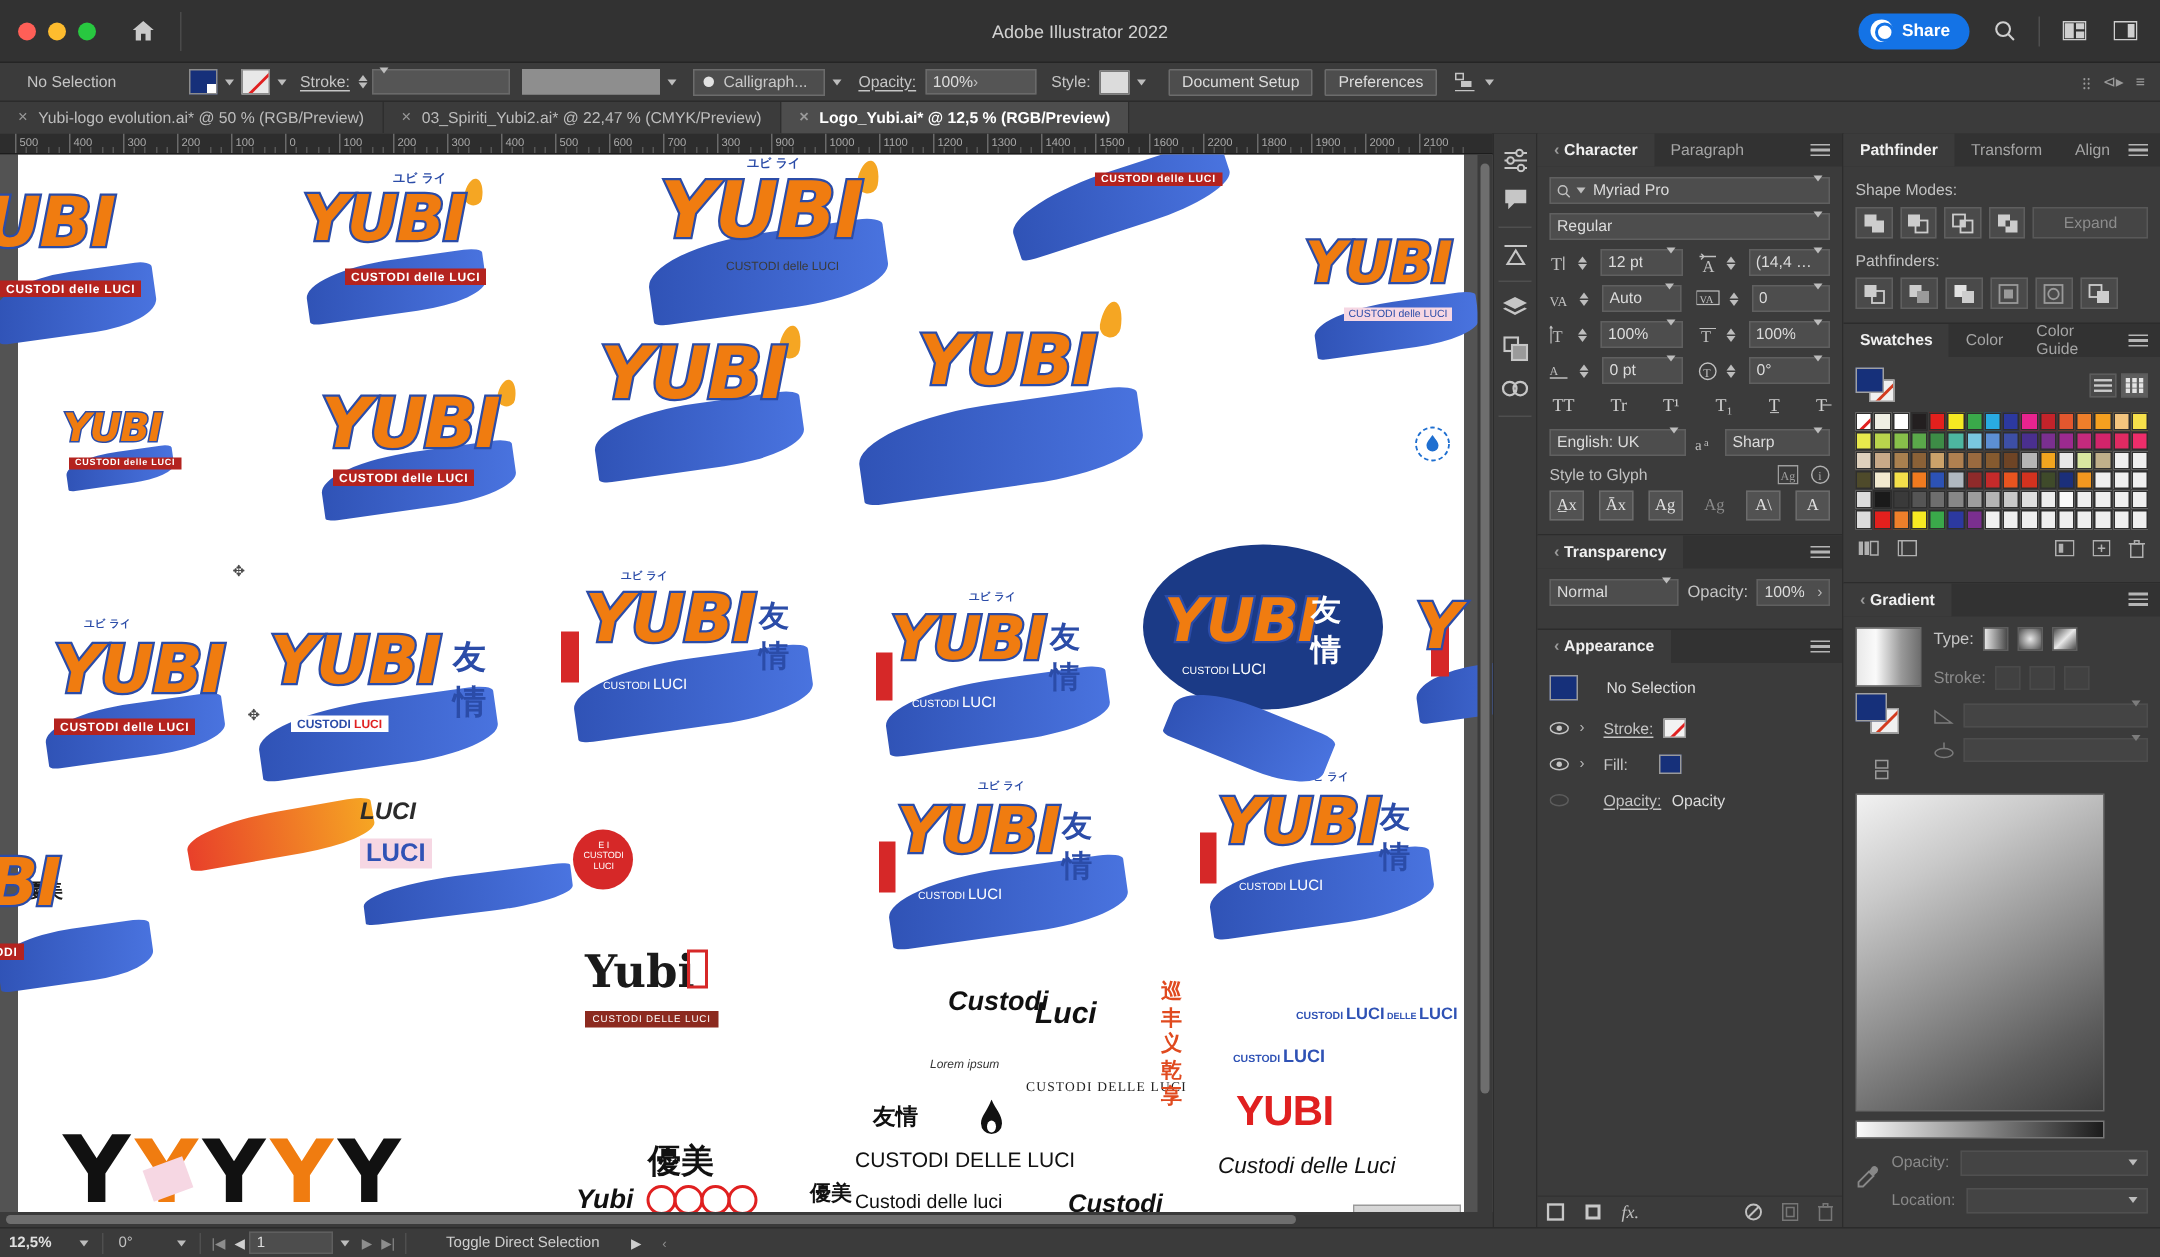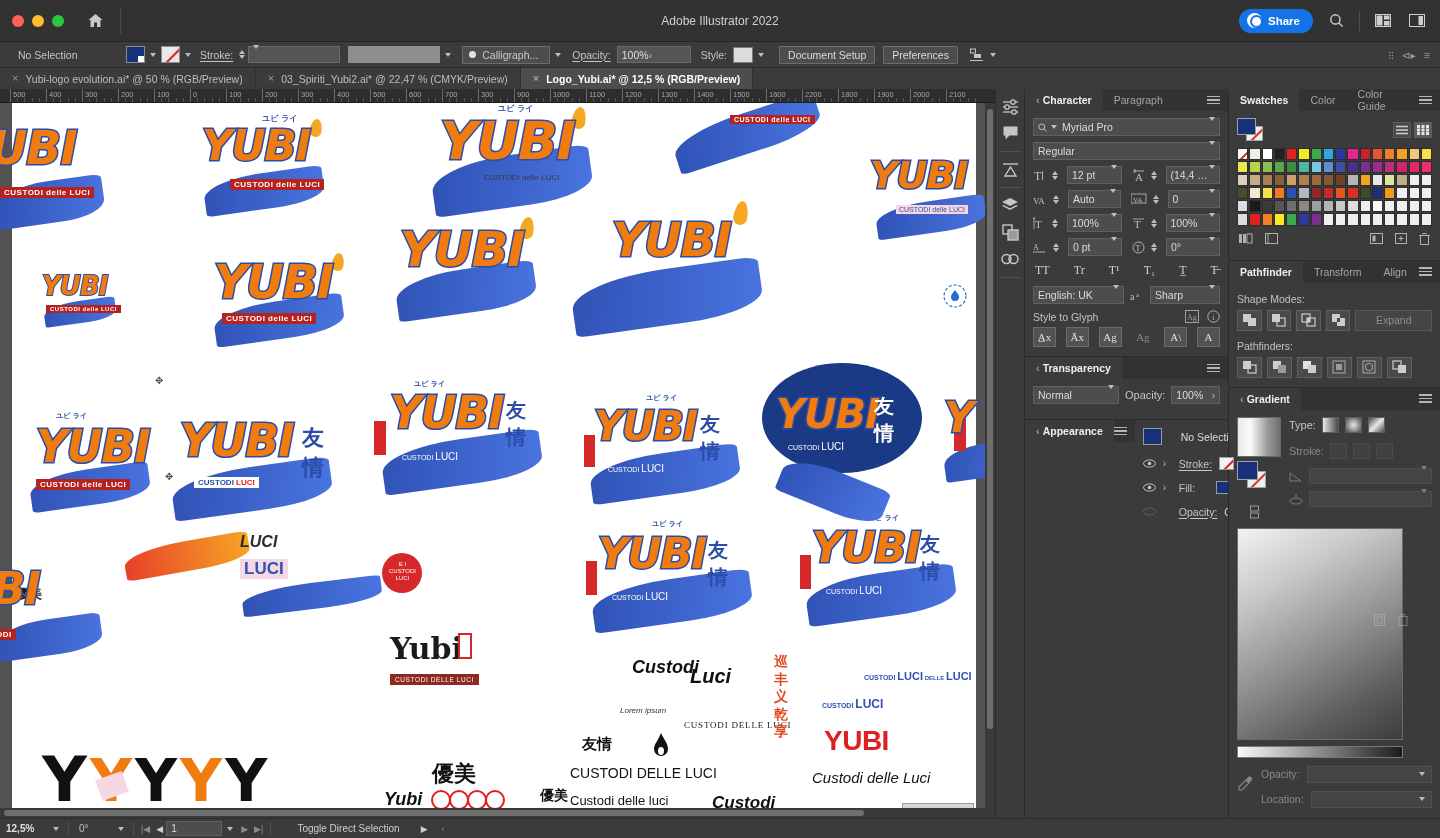--- a/index.html
+++ b/index.html
@@ -1047,21 +1047,21 @@
             </div>
             <span class="cb-label">Opacity:</span>
             <div class="field">
               <span class="v">100%</span>
               <span class="cv" style="color:#bbb;">›</span>
             </div>
           </div>
         </div>
       </div>
 
-      <div class="panel" style="flex:1;display:flex;flex-direction:row;border-bottom:none;">
+      <div class="panel" style="flex:1;display:flex;flex-direction:column;border-bottom:none;">
         <div class="panel-tabs">
           <div class="ptab active collapse-dot">Appearance</div>
           <div class="pmenu">
               <i></i>
               <i></i>
               <i></i>
             </div>
         </div>
         <div class="panel-body" style="flex:1;padding-top:6px;">
           <div class="ap-row">
@@ -1133,20 +1133,103 @@
                   <line x1="0" y1="2.5" x2="10" y2="2.5" stroke="#c0c0c0"></line>
                   <rect x="3.5" y="0.5" width="3" height="2" fill="none" stroke="#c0c0c0"></rect>
                 </svg>
             </span>
           </span>
         </div>
       </div>
     </div>
 
     <div class="dock2">
+
+      <div class="panel">
+        <div class="panel-tabs">
+          <div class="ptab active">Pathfinder</div>
+          <div class="ptab">Transform</div>
+          <div class="ptab">Align</div>
+          <div class="pmenu">
+              <i></i>
+              <i></i>
+              <i></i>
+            </div>
+        </div>
+        <div class="panel-body">
+          <div class="sec-label">Shape Modes:</div>
+          <div class="pf-grid">
+            <span class="pf-btn">
+              <svg width="15" height="14" viewBox="0 0 15 14">
+                  <path d="M1 1 h8 v4 h5 v8 h-8 v-4 h-5 z" fill="#cdcdcd"></path>
+                </svg>
+            </span>
+            <span class="pf-btn">
+              <svg width="15" height="14" viewBox="0 0 15 14">
+                  <rect x="1" y="1" width="8" height="8" fill="#cdcdcd"></rect>
+                  <rect x="6" y="5" width="8" height="8" fill="none" stroke="#cdcdcd" stroke-width="1.2"></rect>
+                </svg>
+            </span>
+            <span class="pf-btn">
+              <svg width="15" height="14" viewBox="0 0 15 14">
+                  <rect x="1" y="1" width="8" height="8" fill="none" stroke="#cdcdcd" stroke-width="1.2"></rect>
+                  <rect x="6" y="5" width="8" height="8" fill="none" stroke="#cdcdcd" stroke-width="1.2"></rect>
+                  <rect x="6" y="5" width="3" height="4" fill="#cdcdcd"></rect>
+                </svg>
+            </span>
+            <span class="pf-btn">
+              <svg width="15" height="14" viewBox="0 0 15 14">
+                  <rect x="1" y="1" width="8" height="8" fill="#cdcdcd"></rect>
+                  <rect x="6" y="5" width="8" height="8" fill="#cdcdcd"></rect>
+                  <rect x="6" y="5" width="3" height="4" fill="#4a4a4a"></rect>
+                </svg>
+            </span>
+            <span class="pf-expand">Expand</span>
+          </div>
+          <div class="sec-label" style="margin-top:9px;">Pathfinders:</div>
+          <div class="pf-grid">
+            <span class="pf-btn">
+              <svg width="15" height="14" viewBox="0 0 15 14">
+                  <rect x="1" y="1" width="8" height="8" fill="#cdcdcd"></rect>
+                  <rect x="6" y="5" width="8" height="8" fill="none" stroke="#cdcdcd" stroke-width="1.2"></rect>
+                </svg>
+            </span>
+            <span class="pf-btn">
+              <svg width="15" height="14" viewBox="0 0 15 14">
+                  <rect x="1" y="1" width="8" height="8" fill="#cdcdcd"></rect>
+                  <rect x="6" y="5" width="8" height="8" fill="#9a9a9a"></rect>
+                </svg>
+            </span>
+            <span class="pf-btn">
+              <svg width="15" height="14" viewBox="0 0 15 14">
+                  <rect x="1" y="1" width="8" height="8" fill="#e2e2e2"></rect>
+                  <rect x="6" y="5" width="8" height="8" fill="#cdcdcd"></rect>
+                </svg>
+            </span>
+            <span class="pf-btn">
+              <svg width="15" height="14" viewBox="0 0 15 14">
+                  <rect x="1" y="1" width="12" height="12" fill="none" stroke="#9a9a9a" stroke-width="1.2"></rect>
+                  <rect x="4" y="4" width="6" height="6" fill="#9a9a9a"></rect>
+                </svg>
+            </span>
+            <span class="pf-btn">
+              <svg width="15" height="14" viewBox="0 0 15 14">
+                  <rect x="1" y="1" width="12" height="12" fill="none" stroke="#9a9a9a" stroke-width="1.2"></rect>
+                  <circle cx="7" cy="7" r="3.5" fill="none" stroke="#9a9a9a" stroke-width="1.2"></circle>
+                </svg>
+            </span>
+            <span class="pf-btn">
+              <svg width="15" height="14" viewBox="0 0 15 14">
+                  <rect x="1" y="1" width="8" height="8" fill="none" stroke="#cdcdcd" stroke-width="1.2"></rect>
+                  <rect x="6" y="5" width="8" height="8" fill="#cdcdcd"></rect>
+                </svg>
+            </span>
+          </div>
+        </div>
+      </div>
 
       <div class="panel">
         <div class="panel-tabs">
           <div class="ptab active">Swatches</div>
           <div class="ptab">Color</div>
           <div class="ptab">Color Guide</div>
           <div class="pmenu">
               <i></i>
               <i></i>
               <i></i>
@@ -1324,103 +1407,20 @@
               <svg width="11" height="12" viewBox="0 0 11 12">
                   <rect x="1.5" y="2.5" width="8" height="9" fill="none" stroke="#b0b0b0"></rect>
                   <line x1="0" y1="2.5" x2="11" y2="2.5" stroke="#b0b0b0"></line>
                   <rect x="4" y="0.5" width="3" height="2" fill="none" stroke="#b0b0b0"></rect>
                 </svg>
             </span>
           </div>
         </div>
       </div>
 
-      <div class="panel">
-        <div class="panel-tabs">
-          <div class="ptab active">Pathfinder</div>
-          <div class="ptab">Transform</div>
-          <div class="ptab">Align</div>
-          <div class="pmenu">
-              <i></i>
-              <i></i>
-              <i></i>
-            </div>
-        </div>
-        <div class="panel-body">
-          <div class="sec-label">Shape Modes:</div>
-          <div class="pf-grid">
-            <span class="pf-btn">
-              <svg width="15" height="14" viewBox="0 0 15 14">
-                  <path d="M1 1 h8 v4 h5 v8 h-8 v-4 h-5 z" fill="#cdcdcd"></path>
-                </svg>
-            </span>
-            <span class="pf-btn">
-              <svg width="15" height="14" viewBox="0 0 15 14">
-                  <rect x="1" y="1" width="8" height="8" fill="#cdcdcd"></rect>
-                  <rect x="6" y="5" width="8" height="8" fill="none" stroke="#cdcdcd" stroke-width="1.2"></rect>
-                </svg>
-            </span>
-            <span class="pf-btn">
-              <svg width="15" height="14" viewBox="0 0 15 14">
-                  <rect x="1" y="1" width="8" height="8" fill="none" stroke="#cdcdcd" stroke-width="1.2"></rect>
-                  <rect x="6" y="5" width="8" height="8" fill="none" stroke="#cdcdcd" stroke-width="1.2"></rect>
-                  <rect x="6" y="5" width="3" height="4" fill="#cdcdcd"></rect>
-                </svg>
-            </span>
-            <span class="pf-btn">
-              <svg width="15" height="14" viewBox="0 0 15 14">
-                  <rect x="1" y="1" width="8" height="8" fill="#cdcdcd"></rect>
-                  <rect x="6" y="5" width="8" height="8" fill="#cdcdcd"></rect>
-                  <rect x="6" y="5" width="3" height="4" fill="#4a4a4a"></rect>
-                </svg>
-            </span>
-            <span class="pf-expand">Expand</span>
-          </div>
-          <div class="sec-label" style="margin-top:9px;">Pathfinders:</div>
-          <div class="pf-grid">
-            <span class="pf-btn">
-              <svg width="15" height="14" viewBox="0 0 15 14">
-                  <rect x="1" y="1" width="8" height="8" fill="#cdcdcd"></rect>
-                  <rect x="6" y="5" width="8" height="8" fill="none" stroke="#cdcdcd" stroke-width="1.2"></rect>
-                </svg>
-            </span>
-            <span class="pf-btn">
-              <svg width="15" height="14" viewBox="0 0 15 14">
-                  <rect x="1" y="1" width="8" height="8" fill="#cdcdcd"></rect>
-                  <rect x="6" y="5" width="8" height="8" fill="#9a9a9a"></rect>
-                </svg>
-            </span>
-            <span class="pf-btn">
-              <svg width="15" height="14" viewBox="0 0 15 14">
-                  <rect x="1" y="1" width="8" height="8" fill="#e2e2e2"></rect>
-                  <rect x="6" y="5" width="8" height="8" fill="#cdcdcd"></rect>
-                </svg>
-            </span>
-            <span class="pf-btn">
-              <svg width="15" height="14" viewBox="0 0 15 14">
-                  <rect x="1" y="1" width="12" height="12" fill="none" stroke="#9a9a9a" stroke-width="1.2"></rect>
-                  <rect x="4" y="4" width="6" height="6" fill="#9a9a9a"></rect>
-                </svg>
-            </span>
-            <span class="pf-btn">
-              <svg width="15" height="14" viewBox="0 0 15 14">
-                  <rect x="1" y="1" width="12" height="12" fill="none" stroke="#9a9a9a" stroke-width="1.2"></rect>
-                  <circle cx="7" cy="7" r="3.5" fill="none" stroke="#9a9a9a" stroke-width="1.2"></circle>
-                </svg>
-            </span>
-            <span class="pf-btn">
-              <svg width="15" height="14" viewBox="0 0 15 14">
-                  <rect x="1" y="1" width="8" height="8" fill="none" stroke="#cdcdcd" stroke-width="1.2"></rect>
-                  <rect x="6" y="5" width="8" height="8" fill="#cdcdcd"></rect>
-                </svg>
-            </span>
-          </div>
-        </div>
-      </div>
-
       <div class="panel" style="flex:1;border-bottom:none;">
         <div class="panel-tabs">
           <div class="ptab active collapse-dot">Gradient</div>
           <div class="pmenu">
               <i></i>
               <i></i>
               <i></i>
             </div>
         </div>
         <div class="panel-body">

